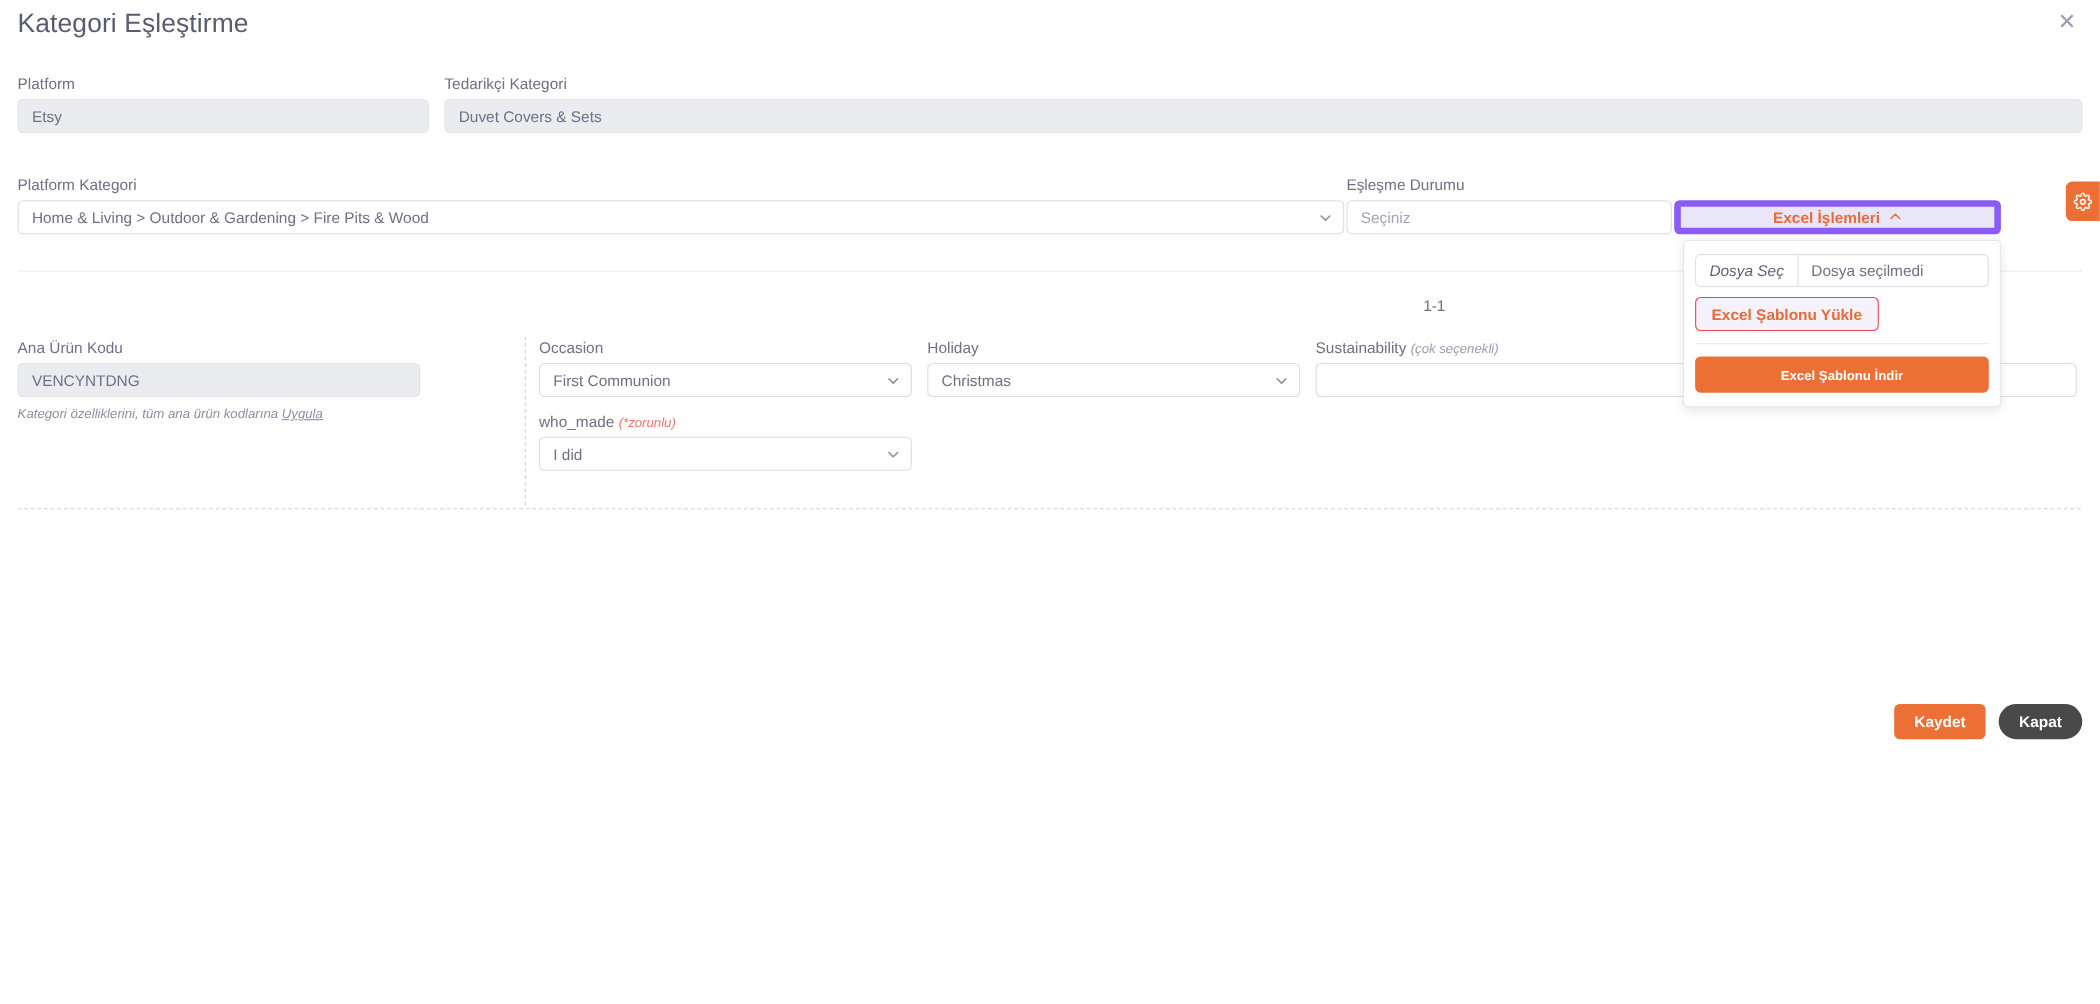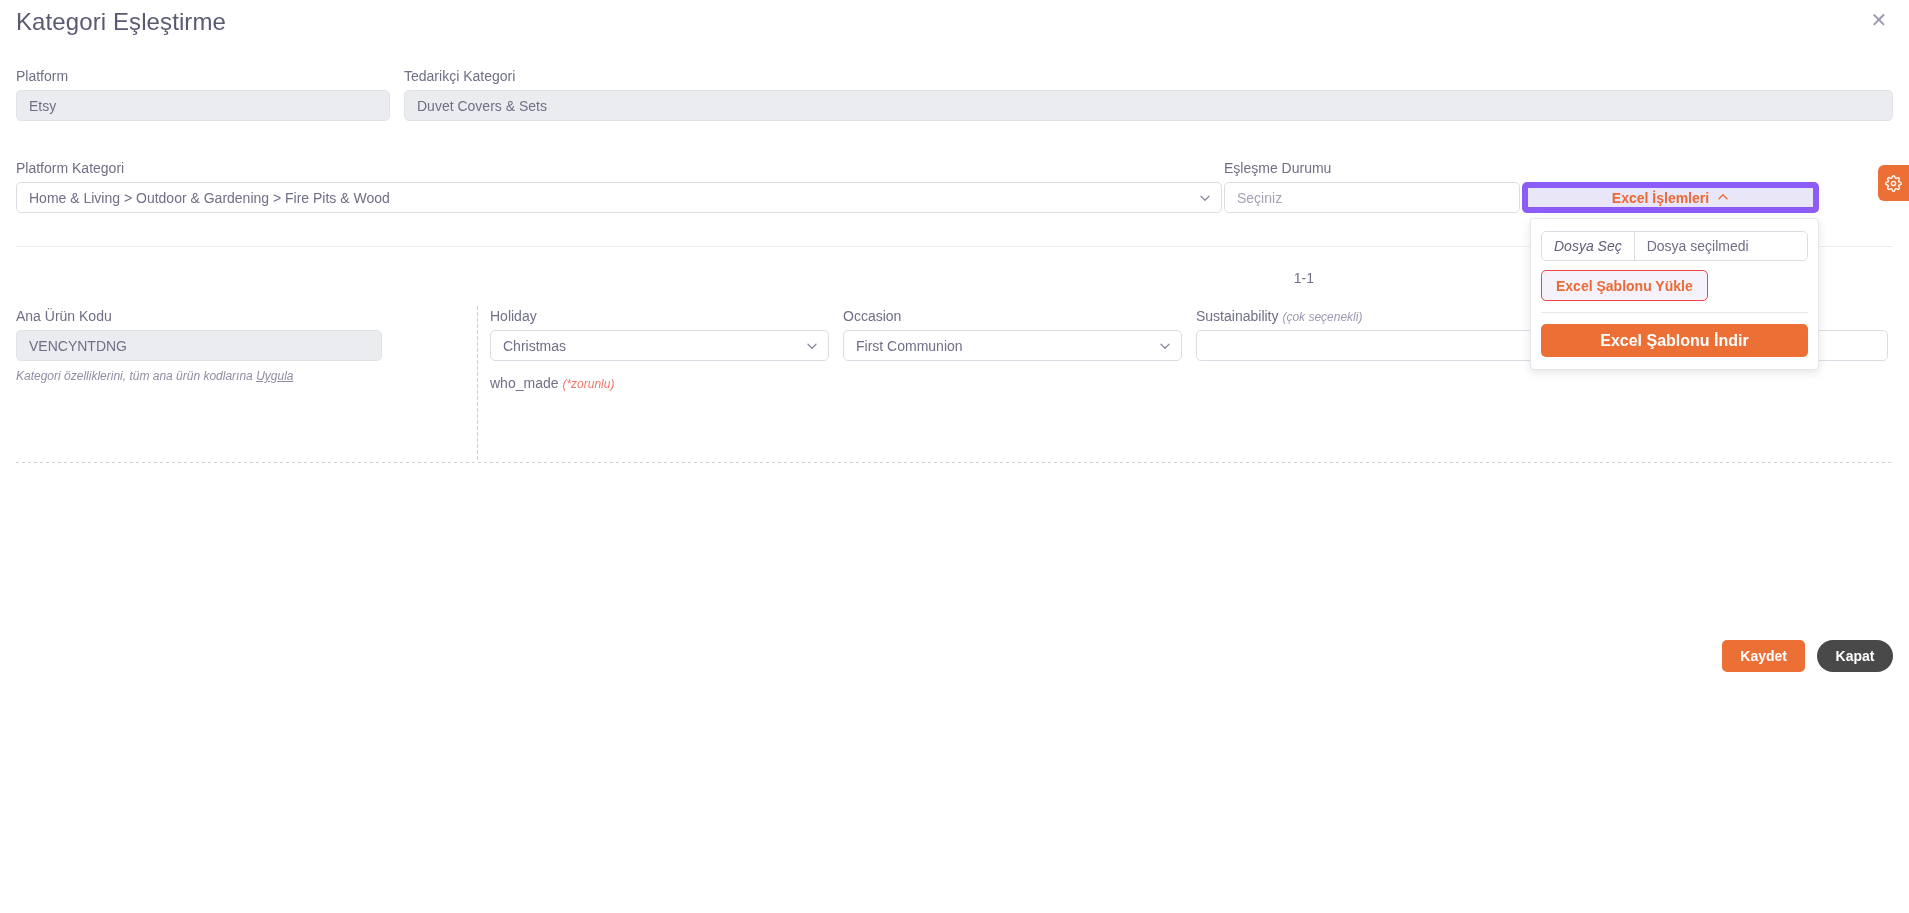--- a/index.html
+++ b/index.html
@@ -184,21 +184,21 @@
     height: 1px;
     background: #e6e6ec;
   }
   .download-btn {
     height: 33px;
     width: 100%;
     border: none;
     border-radius: 5px;
     background: #ec7035;
     color: #ffffff;
-    font-size: 16px;
+    font-size: 12px;
     font-weight: 700;
     display: flex;
     align-items: center;
     justify-content: center;
     cursor: pointer;
     font-family: "Liberation Sans", sans-serif;
   }
 
   
   .gear-tab {
@@ -393,59 +393,67 @@
       <div class="input-box readonly" style="width:366px;">VENCYNTDNG</div>
       <div class="code-help"><span>Kategori özelliklerini, tüm ana ürün kodlarına </span><u>Uygula</u></div>
     </div>
 
     <div class="vdots"></div>
 
     <div class="attr-grid">
       <div class="attr-row">
 
         <div class="attr-cell">
+          <div class="field-label"><span>Occasion</span></div>
+          <div class="input-box select-box">
+            <span>First Communion</span>
+            <span class="chev">
+              <svg width="12" height="12" viewBox="0 0 12 12">
+                  <path d="M2 4.3 L6 8.3 L10 4.3" fill="none" stroke="#8b8ba0" stroke-width="1.3" stroke-linecap="round" stroke-linejoin="round"></path>
+                </svg>
+            </span>
+          </div>
+        </div>
+
+        <div class="attr-cell">
           <div class="field-label"><span>Holiday</span></div>
           <div class="input-box select-box">
             <span>Christmas</span>
             <span class="chev">
               <svg width="12" height="12" viewBox="0 0 12 12">
                   <path d="M2 4.3 L6 8.3 L10 4.3" fill="none" stroke="#8b8ba0" stroke-width="1.3" stroke-linecap="round" stroke-linejoin="round"></path>
                 </svg>
             </span>
           </div>
         </div>
 
         <div class="attr-cell">
-          <div class="field-label"><span>Occasion</span></div>
+          <div class="field-label"><span>Sustainability</span> <span class="hint">(çok seçenekli)</span></div>
+          <div class="input-box"></div>
+        </div>
+
+        <div class="attr-cell">
+          <div class="field-label"><span>when_</span></div>
+          <div class="input-box">202</div>
+        </div>
+
+      </div>
+
+      <div class="attr-row">
+        <div class="attr-cell">
+          <div class="field-label"><span>who_made</span> <span class="req">(*zorunlu)</span></div>
           <div class="input-box select-box">
-            <span>First Communion</span>
+            <span>I did</span>
             <span class="chev">
               <svg width="12" height="12" viewBox="0 0 12 12">
                   <path d="M2 4.3 L6 8.3 L10 4.3" fill="none" stroke="#8b8ba0" stroke-width="1.3" stroke-linecap="round" stroke-linejoin="round"></path>
                 </svg>
             </span>
           </div>
         </div>
-
-        <div class="attr-cell">
-          <div class="field-label"><span>Sustainability</span> <span class="hint">(çok seçenekli)</span></div>
-          <div class="input-box"></div>
-        </div>
-
-        <div class="attr-cell">
-          <div class="field-label"><span>when_</span></div>
-          <div class="input-box">202</div>
-        </div>
-
-      </div>
-
-      <div class="attr-row">
-        <div class="attr-cell">
-          <div class="field-label"><span>who_made</span> <span class="req">(*zorunlu)</span></div>
-        </div>
       </div>
     </div>
   </div>
 
   <div class="hr-dotted"></div>
 
   <div class="footer">
     <button class="btn-save">Kaydet</button>
     <button class="btn-close">Kapat</button>
   </div>

